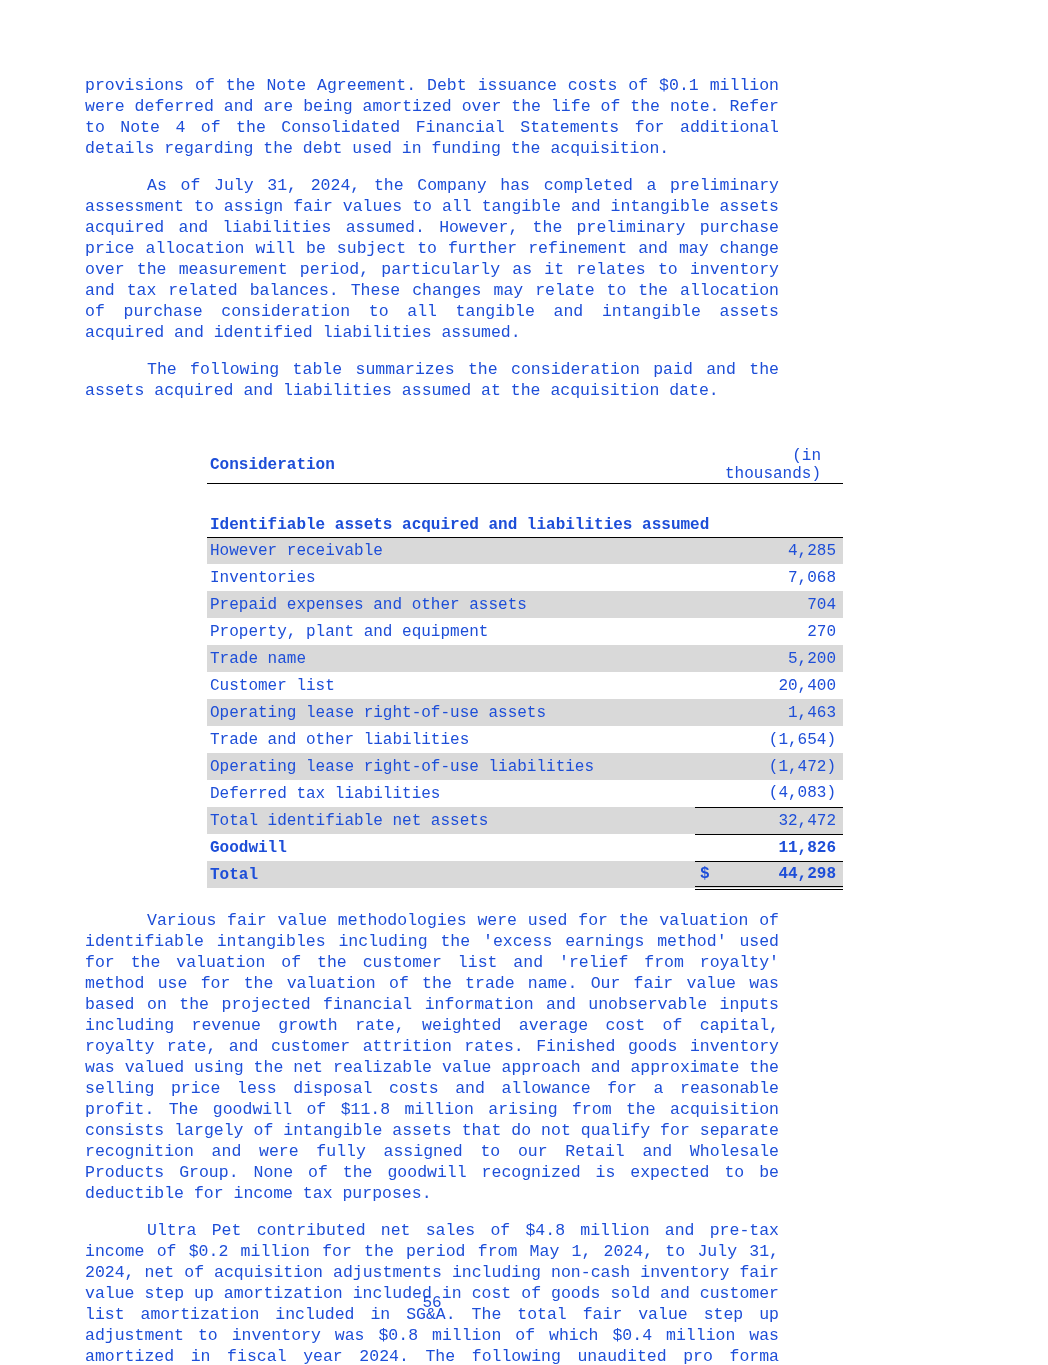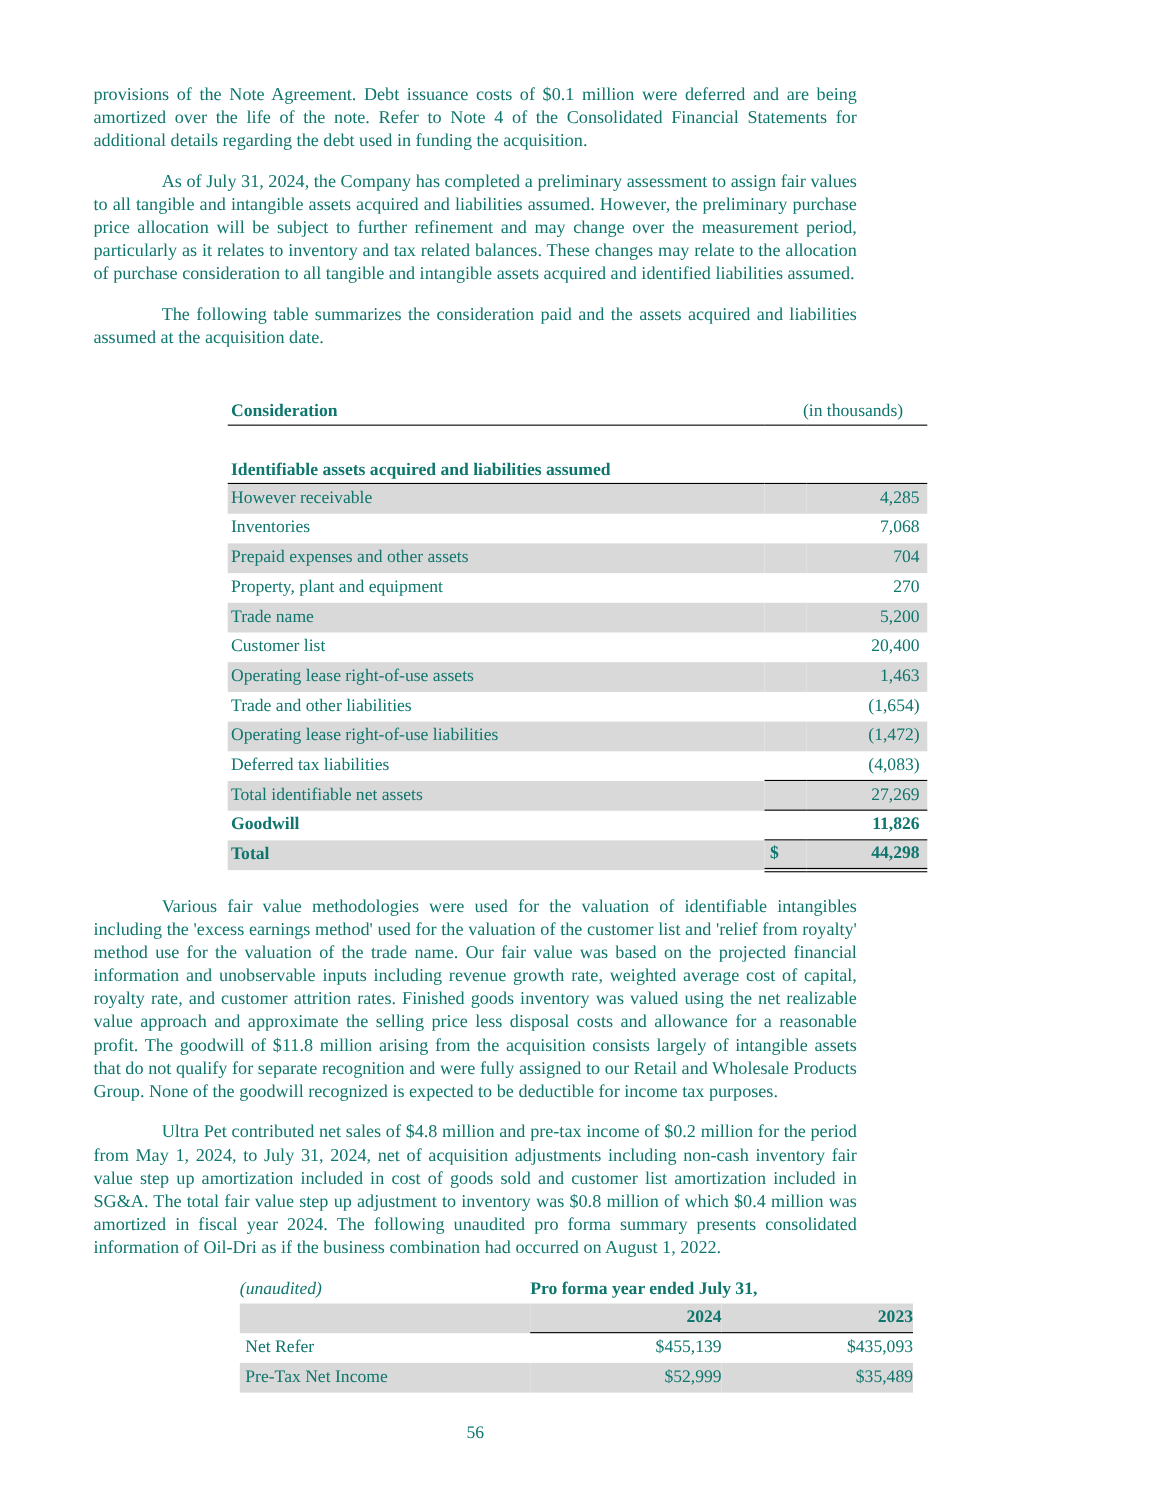--- a/index.html
+++ b/index.html
@@ -2,22 +2,22 @@
 <html><head>
 <meta charset="utf-8">
 <style>
   * { margin: 0; padding: 0; box-sizing: border-box; }
   html, body { background: #fff; }
   .page {
     position: relative;
     width: 864px;
     height: 1365px;
     background: #ffffff;
-    font-family: Liberation Serif, serif;
-    color: #0f766e;
+    font-family: Liberation Mono, monospace;
+    color: #1d4ed8;
     overflow: hidden;
   }
   .content {
     padding: 75px 85px 0 85px;
   }
   p.body-text {
     font-size: 16.5px;
     line-height: 21px;
     text-align: justify;
     margin-bottom: 16px;
@@ -183,21 +183,21 @@
         <td class="amt">(1,472)</td>
       </tr>
       <tr>
         <td class="lbl">Deferred tax liabilities</td>
         <td class="cur"></td>
         <td class="amt">(4,083)</td>
       </tr>
       <tr class="shaded line-above">
         <td class="lbl">Total identifiable net assets</td>
         <td class="cur"></td>
-        <td class="amt">27,269</td>
+        <td class="amt">32,472</td>
       </tr>
       <tr class="bold line-above">
         <td class="lbl">Goodwill</td>
         <td class="cur"></td>
         <td class="amt">11,826</td>
       </tr>
       <tr class="shaded bold line-above dbl-below">
         <td class="lbl">Total</td>
         <td class="cur">$</td>
         <td class="amt">44,298</td>

